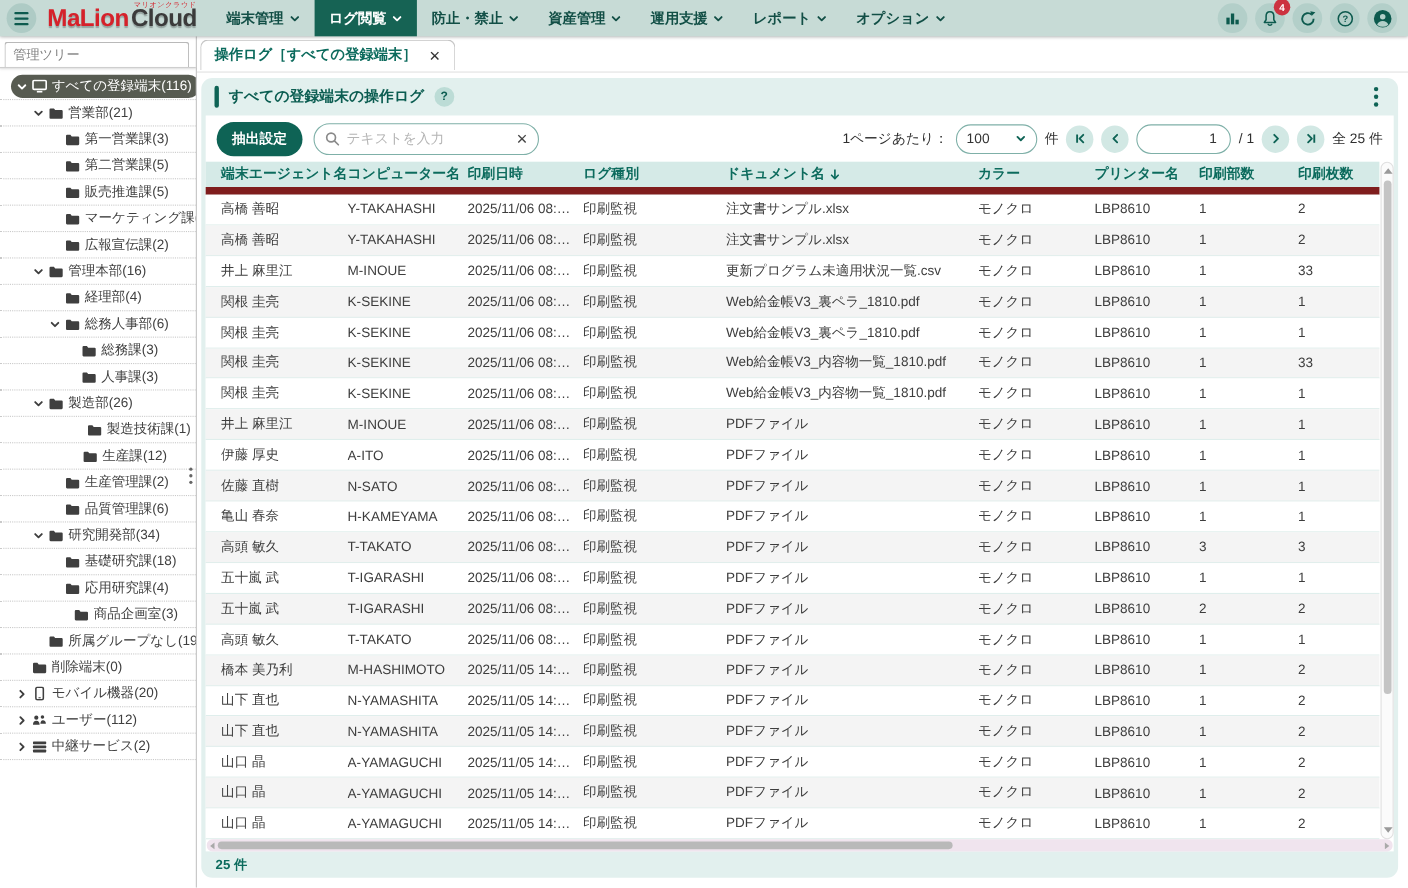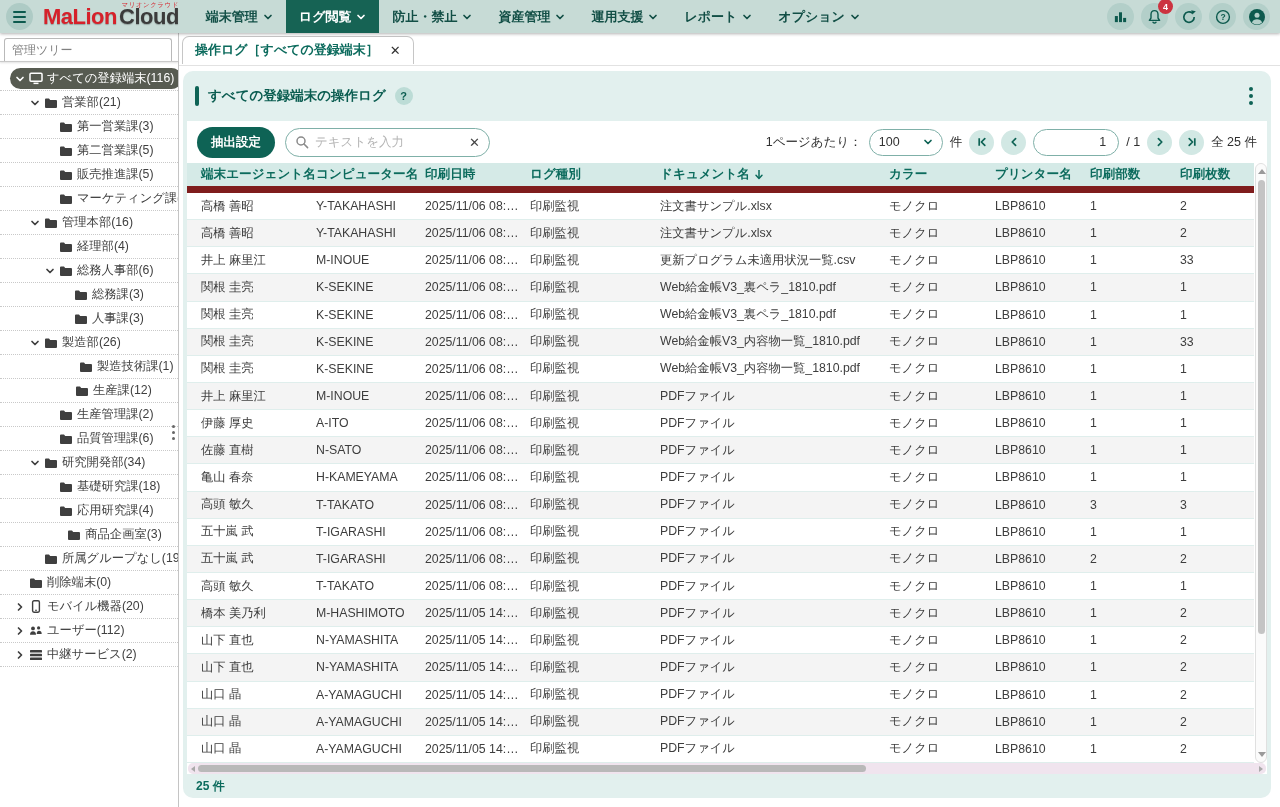--- a/index.html
+++ b/index.html
@@ -55,21 +55,21 @@
   .main { flex:1; display:flex; flex-direction:column; background:#fff; min-width:0; }
   .tabbar { height:33px; display:flex; align-items:center; padding-left:3px; border-bottom:1px solid #e2e2e2; }
   .tab { height:28px; background:#fff; border:1px solid #c6c6c6; border-bottom:none;
     border-radius:7px 7px 0 0; display:flex; align-items:center; padding:0 12px; margin-bottom:-1px;
     cursor:pointer; }
   .tab-label { font-size:13px; font-weight:bold; color:#0c6b5d; white-space:nowrap; }
   .tab-close { margin-left:11px; font-size:13px; color:#333; cursor:pointer; line-height:1; }
 
   .panel { margin:5px 9px 9px 4px; flex:1; background:#e2f0ee; border-radius:10px;
     display:flex; flex-direction:column; overflow:hidden; }
-  .panel-header { height:50px; display:flex; align-items:center; padding:0 12px; flex:none; }
+  .panel-header { height:34px; display:flex; align-items:center; padding:0 12px; flex:none; }
   .accent-bar { width:4px; height:20px; background:#0e6355; border-radius:2px; margin-right:9px; }
   .panel-title { font-size:13.5px; font-weight:bold; color:#0b5d51; }
   .help-circle { width:18px; height:18px; border-radius:50%; background:#bcdcd6; color:#0b5d51;
     font-size:11px; font-weight:bold; display:flex; align-items:center; justify-content:center;
     margin-left:9px; cursor:pointer; }
   .kebab { margin-left:auto; display:flex; flex-direction:column; gap:3px; padding:4px 6px; cursor:pointer; }
   .kebab i { width:4px; height:4px; border-radius:50%; background:#0e6355; }
 
   .panel-body { flex:1; background:#fff; margin:0 4px; display:flex; flex-direction:column;
     position:relative; min-height:0; }
@@ -331,20 +331,31 @@
         </div>
         <div class="tree-row alt" style="padding-left: 40px;">
           <span class="tree-inner">
             <span class="tree-chevron"></span>
             <span class="tree-icon">
               <svg width="14" height="12" viewBox="0 0 14 12">
                 <path d="M1 2.6 Q1 1.6 2 1.6 L5 1.6 L6.2 3.1 L12 3.1 Q13 3.1 13 4.1 L13 10 Q13 11 12 11 L2 11 Q1 11 1 10 Z" fill="currentColor"></path>
               </svg>
             </span>
             <span class="tree-label">マーケティング課(2)</span>
+          </span>
+        </div>
+        <div class="tree-row" style="padding-left: 40px;">
+          <span class="tree-inner">
+            <span class="tree-chevron"></span>
+            <span class="tree-icon">
+              <svg width="14" height="12" viewBox="0 0 14 12">
+                <path d="M1 2.6 Q1 1.6 2 1.6 L5 1.6 L6.2 3.1 L12 3.1 Q13 3.1 13 4.1 L13 10 Q13 11 12 11 L2 11 Q1 11 1 10 Z" fill="currentColor"></path>
+              </svg>
+            </span>
+            <span class="tree-label">広報宣伝課(2)</span>
           </span>
         </div>
         <div class="tree-row alt" style="padding-left: 25px;">
           <span class="tree-inner">
             <span class="tree-chevron">
               <svg width="10" height="10" viewBox="0 0 10 10">
                 <polyline points="2,3.5 5,6.5 8,3.5" fill="none" stroke="currentColor" stroke-width="1.7" stroke-linecap="round" stroke-linejoin="round"></polyline>
               </svg>
             </span>
             <span class="tree-icon">

